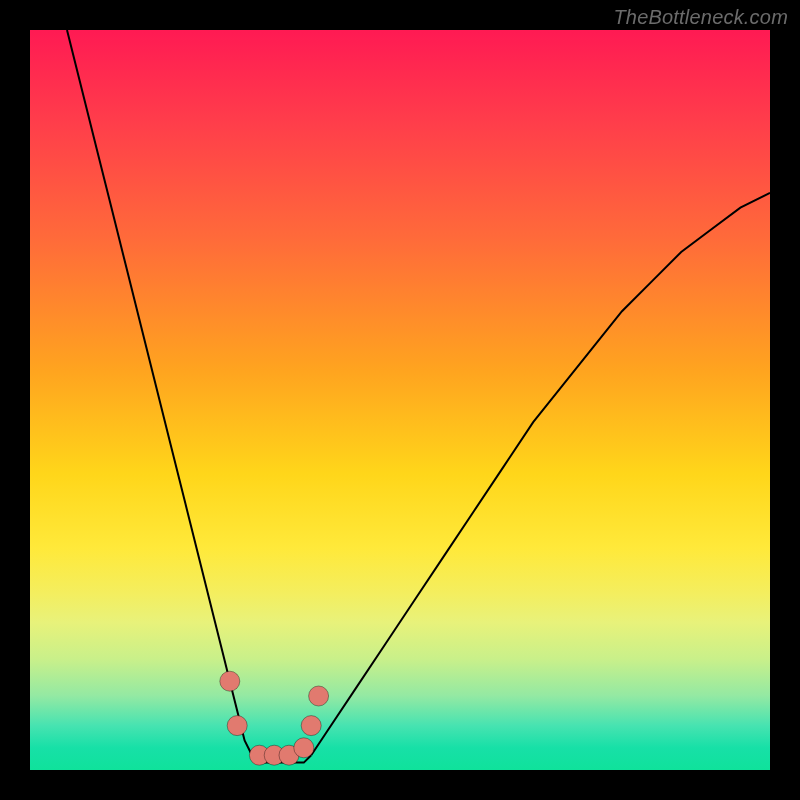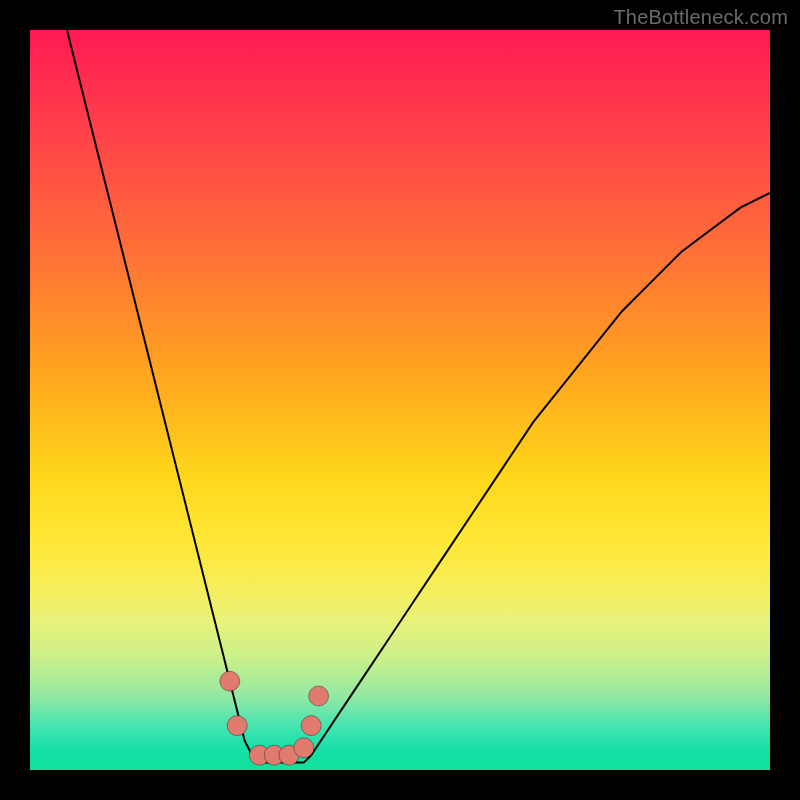--- a/index.html
+++ b/index.html
@@ -43,20 +43,21 @@
   }
   .watermark {
     position: absolute;
     top: 6px;
     right: 12px;
     color: #6b6b6b;
     font-size: 20px;
     font-weight: 500;
     letter-spacing: 0.2px;
     z-index: 10;
+    font-style: italic;
   }
   svg.curves {
     position: absolute;
     left: 0;
     top: 0;
     width: 740px;
     height: 740px;
     overflow: visible;
   }
   .curve {

